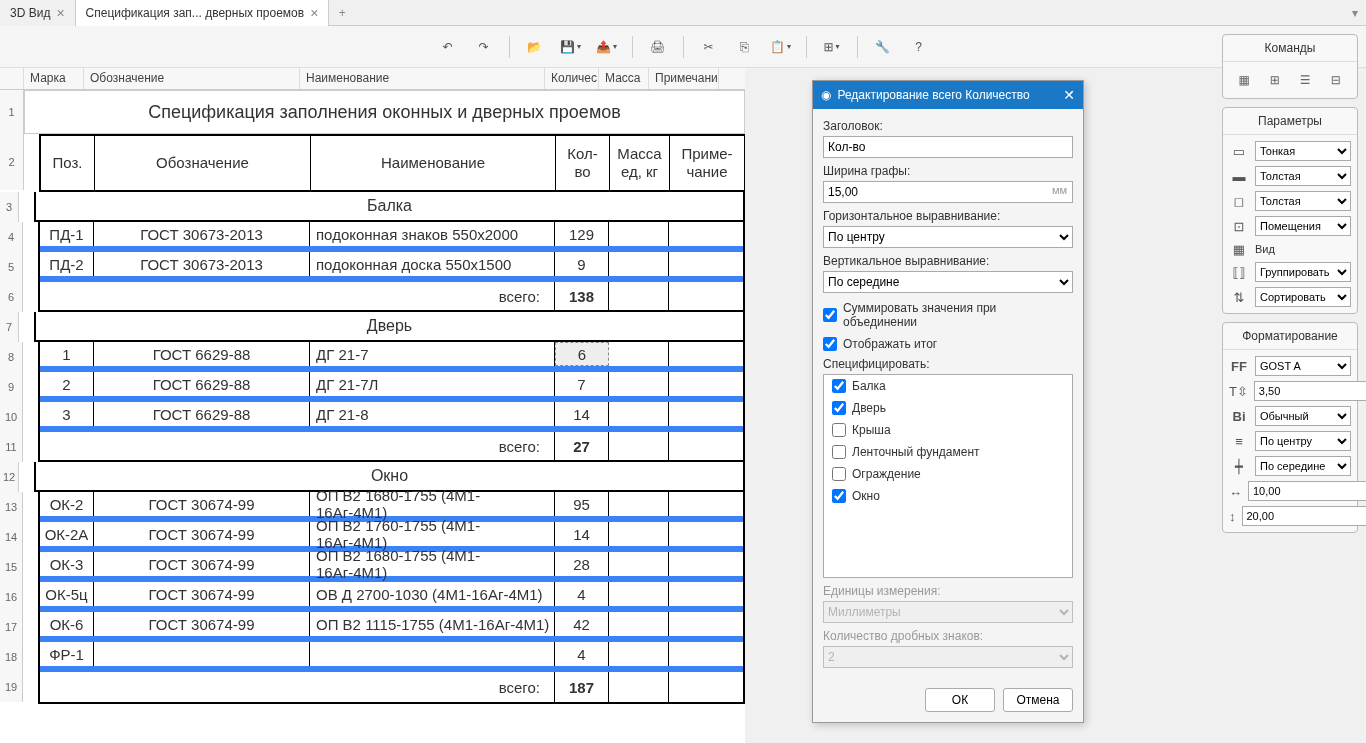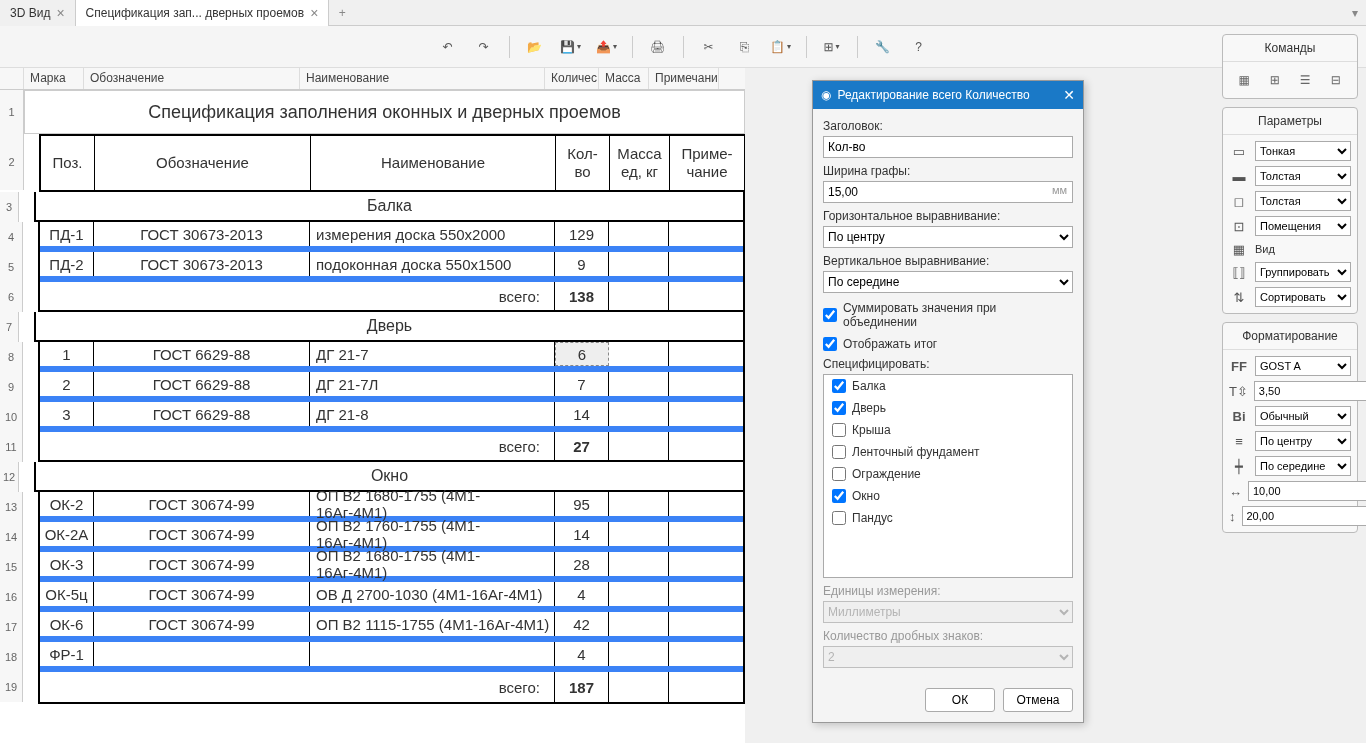--- a/index.html
+++ b/index.html
@@ -160,21 +160,21 @@
               </div>
           </div>
         </div>
         <div id="balka-rows">
             <div style="display: flex;">
               <div class="row-hdr" style="height:30px">4</div>
       <div class="spec-table" style="width:711px;border-top:none;border-bottom:none">
         <div class="spec-row data-row">
           <div class="spec-cell" style="width:54px">ПД-1</div>
           <div class="spec-cell" style="width:216px">ГОСТ 30673-2013</div>
-          <div class="spec-cell left" style="width:245px">измерения доска 550х2000</div>
+          <div class="spec-cell left" style="width:245px">подоконная знаков 550х2000</div>
           <div class="spec-cell " style="width:54px">129</div>
           <div class="spec-cell" style="width:60px"></div>
           <div class="spec-cell last" style="width:74px"></div>
         </div>
       </div>
             </div>
             <div style="display: flex;">
               <div class="row-hdr" style="height:30px">5</div>
       <div class="spec-table" style="width:711px;border-top:none;border-bottom:none">
         <div class="spec-row data-row">
@@ -409,24 +409,20 @@
             <span>Ленточный фундамент</span>
           </label>
           <label class="spec-item">
             <input type="checkbox" style="">
             <span>Ограждение</span>
           </label>
           <label class="spec-item">
             <input type="checkbox" checked="" style="">
             <span>Окно</span>
           </label>
-          <label class="spec-item">
-            <input type="checkbox" style="">
-            <span>Пандус</span>
-          </label>
         </div>
       <div class="dlg-label disabled">Единицы измерения:</div>
       <select class="dlg-select disabled" disabled=""><option>Миллиметры</option></select>
       <div class="dlg-label disabled">Количество дробных знаков:</div>
       <select class="dlg-select disabled" disabled=""><option>2</option></select>
     </div>
     <div class="dlg-buttons">
       <button class="dlg-btn">ОК</button>
       <button class="dlg-btn">Отмена</button>
     </div>

